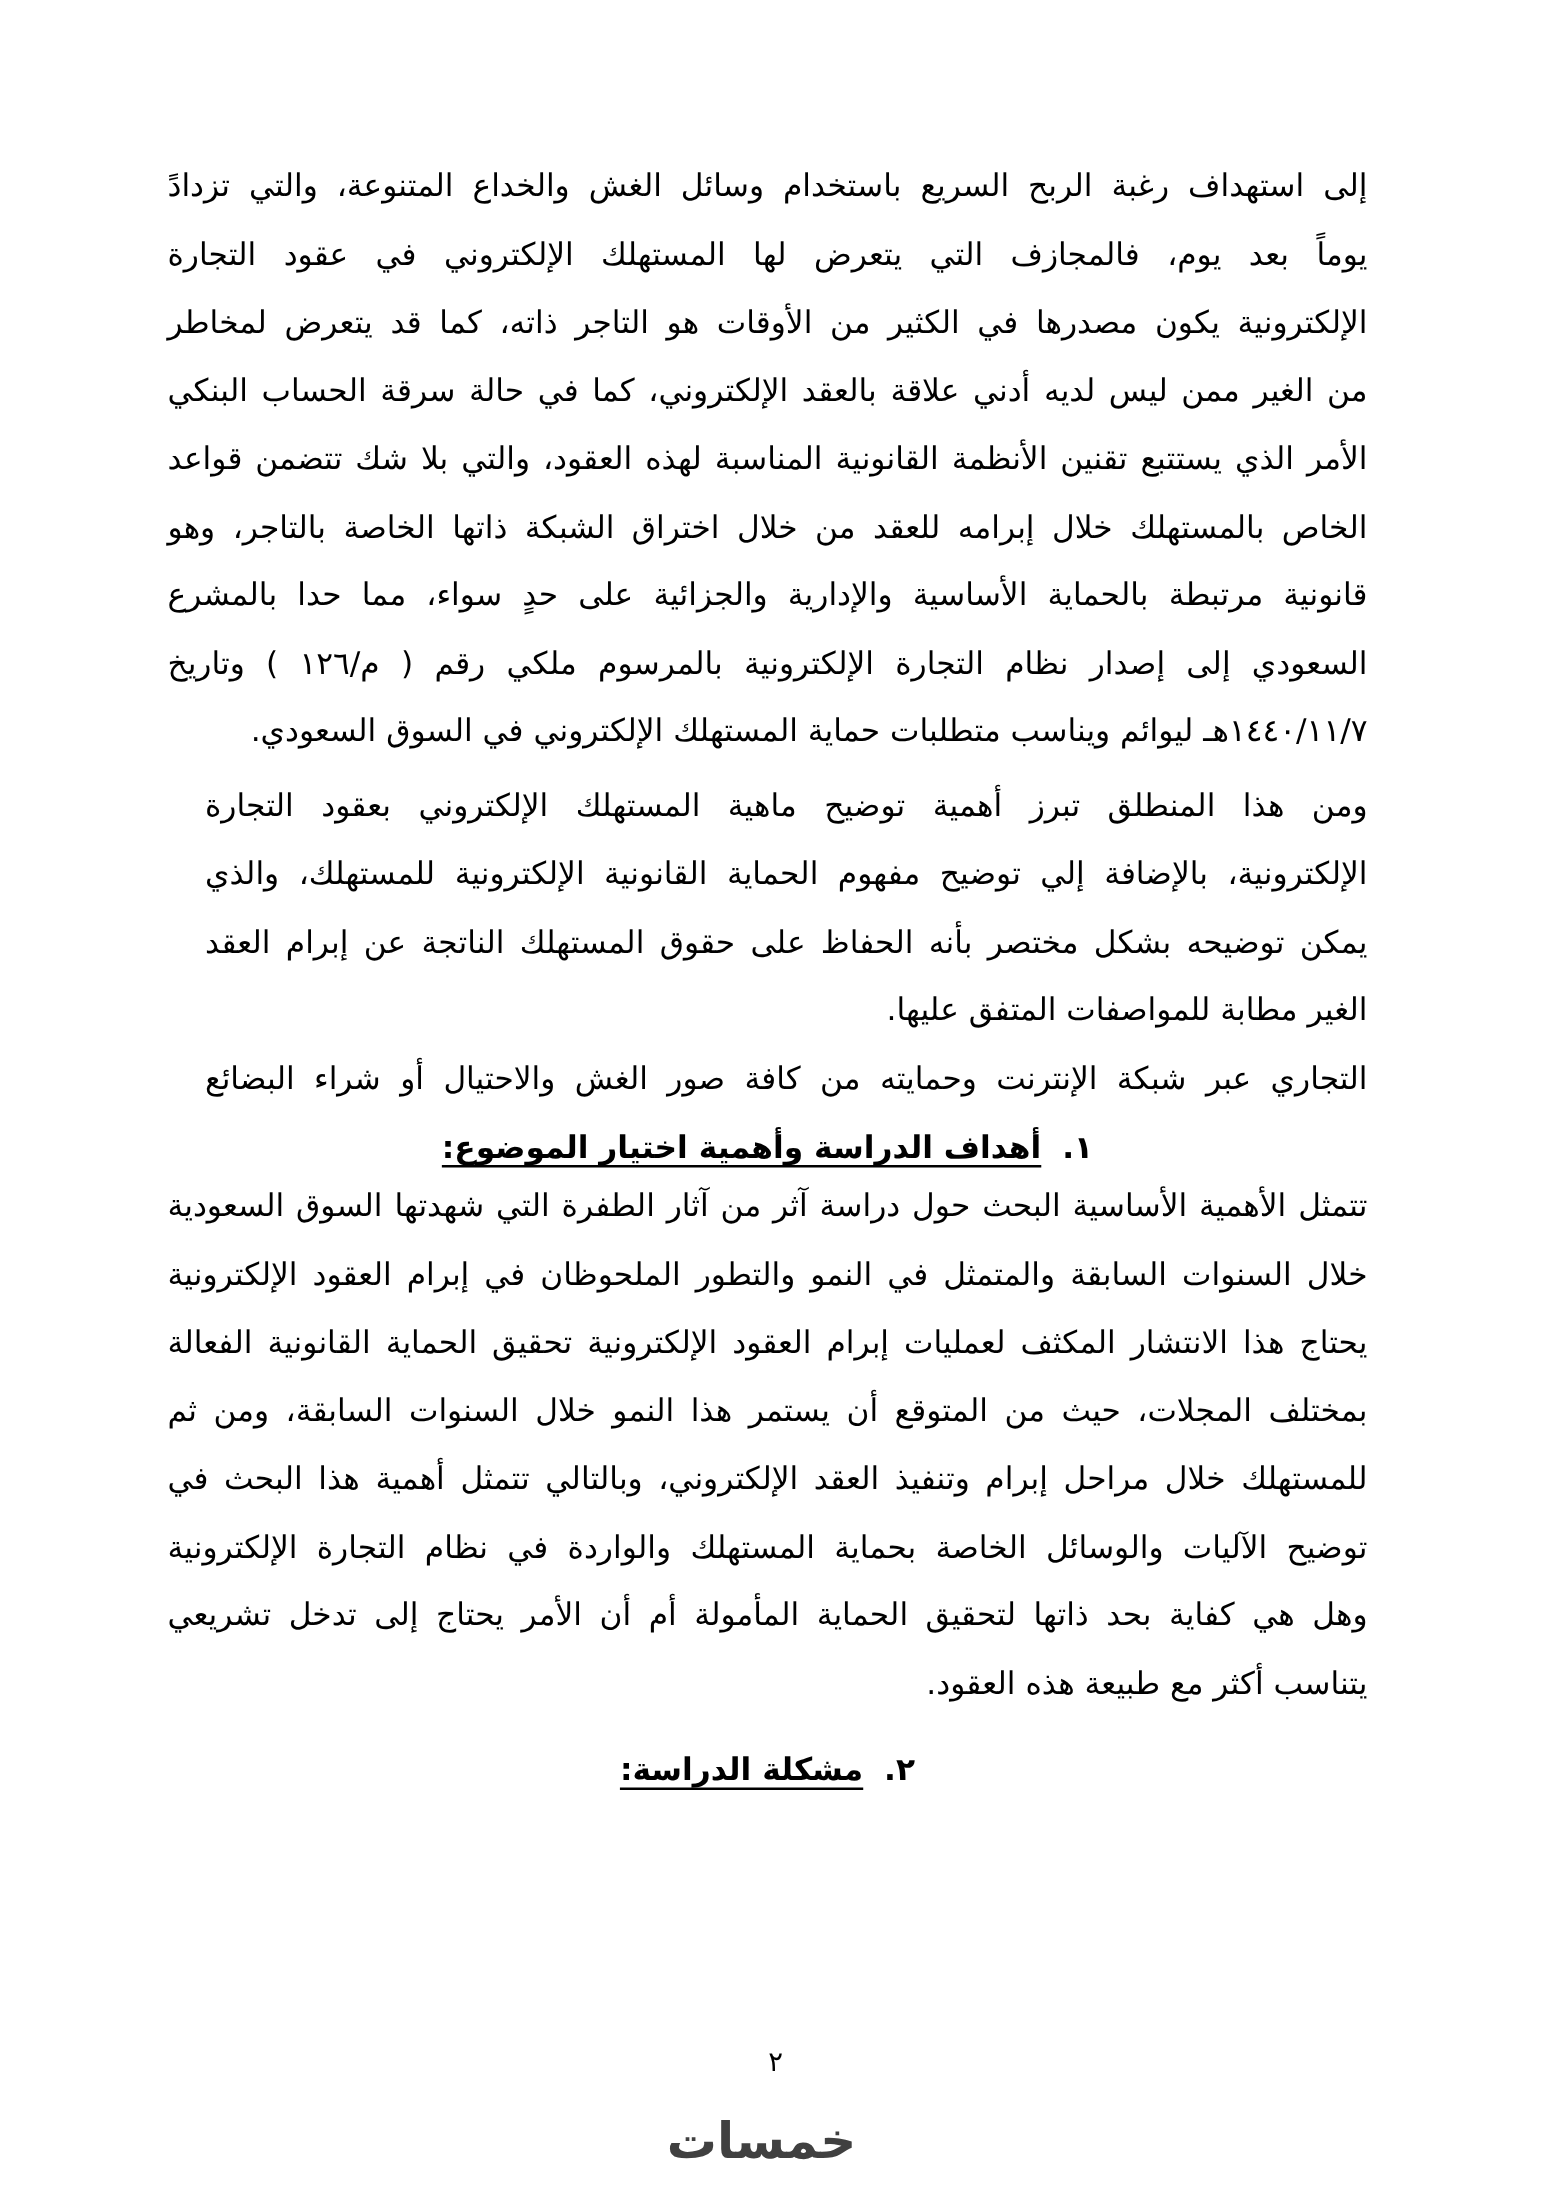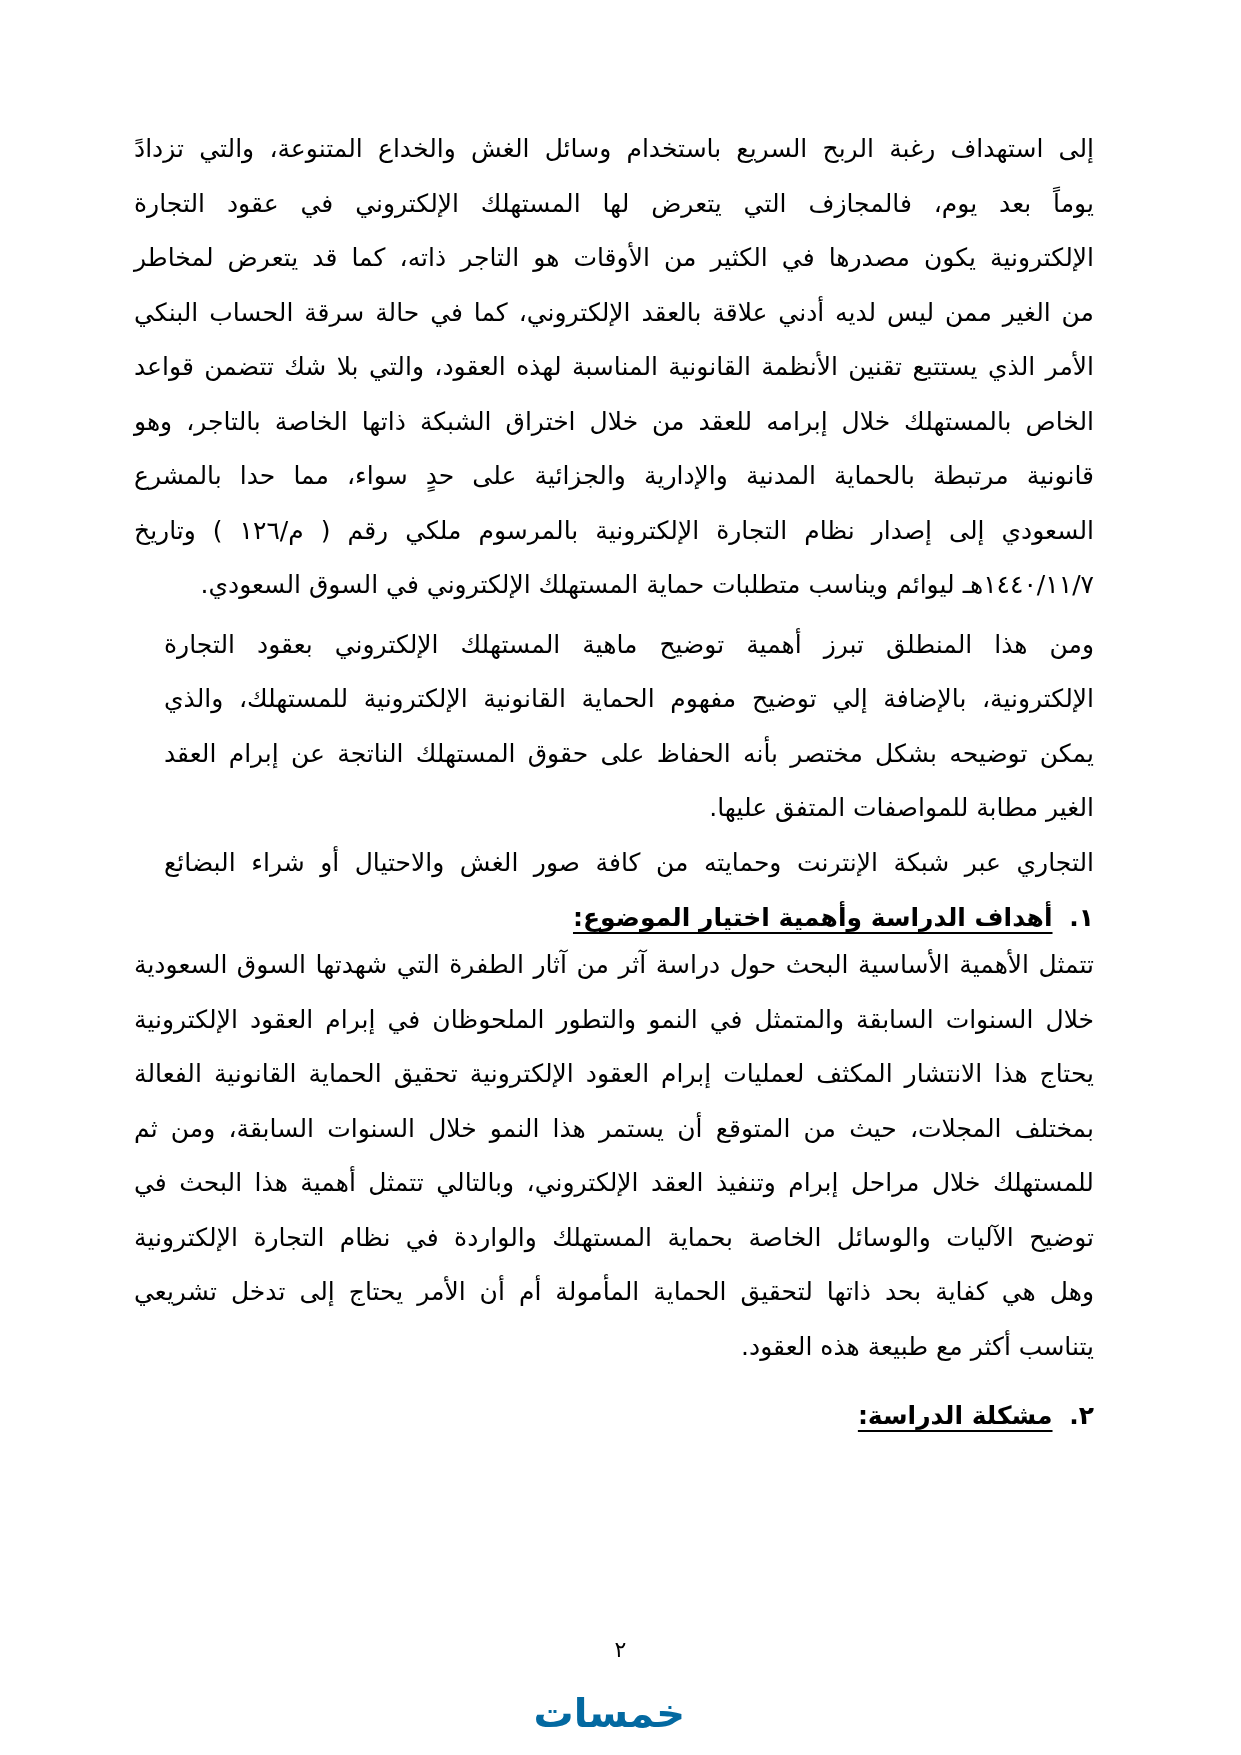--- a/index.html
+++ b/index.html
@@ -14,46 +14,46 @@
     }
     .line {
       display: block; font-size: 25px; line-height: 54.5px; height: 54.5px;
       white-space: nowrap; text-align: justify; text-align-last: justify;
     }
     .line.last { text-align-last: right; }
     .para { margin: 0; }
     .para + .para { margin-top: 5px; margin-left: 30px; }
     .heading {
       font-size: 25px; font-weight: bold; line-height: 40px; height: 40px;
-      text-align: right; margin-top: 8px;
+      text-align: center; margin-top: 8px;
     }
     .heading .num { margin-left: 8px; }
     .heading .title { text-decoration: underline; text-decoration-thickness: 2px; text-underline-offset: 6px; }
     .heading.h2 { margin-top: 22px; }
     .page-number {
       position: absolute; left: 0; width: 1241px; top: 1637px; text-align: center;
       font-family: "DejaVu Serif", "Liberation Serif", serif; font-size: 22px; color: #000;
     }
     .watermark {
       position: absolute; left: 545px; top: 1690px; width: 140px; text-align: center;
-      font-size: 40px; color: #0369a1; font-weight: bold; direction: rtl;
+      font-size: 40px; color: #404040; font-weight: bold; direction: rtl;
     }
   </style>
 </head>
 <body>
 
 <div class="page">
   <div class="para">
     <span class="line">إلى استهداف رغبة الربح السريع باستخدام وسائل الغش والخداع المتنوعة، والتي تزدادً</span>
     <span class="line">يوماً بعد يوم، فالمجازف التي يتعرض لها المستهلك الإلكتروني في عقود التجارة</span>
     <span class="line">الإلكترونية يكون مصدرها في الكثير من الأوقات هو التاجر ذاته، كما قد يتعرض لمخاطر</span>
     <span class="line">من الغير ممن ليس لديه أدني علاقة بالعقد الإلكتروني، كما في حالة سرقة الحساب البنكي</span>
     <span class="line">الأمر الذي يستتبع تقنين الأنظمة القانونية المناسبة لهذه العقود، والتي بلا شك تتضمن قواعد</span>
     <span class="line">الخاص بالمستهلك خلال إبرامه للعقد من خلال اختراق الشبكة ذاتها الخاصة بالتاجر، وهو</span>
-    <span class="line">قانونية مرتبطة بالحماية المدنية والإدارية والجزائية على حدٍ سواء، مما حدا بالمشرع</span>
+    <span class="line">قانونية مرتبطة بالحماية الأساسية والإدارية والجزائية على حدٍ سواء، مما حدا بالمشرع</span>
     <span class="line">السعودي إلى إصدار نظام التجارة الإلكترونية بالمرسوم ملكي رقم ( م/١٢٦ ) وتاريخ</span>
     <span class="line last">١٤٤٠/١١/٧هـ ليوائم ويناسب متطلبات حماية المستهلك الإلكتروني في السوق السعودي.</span>
   </div>
 
   <div class="para">
     <span class="line">ومن هذا المنطلق تبرز أهمية توضيح ماهية المستهلك الإلكتروني بعقود التجارة</span>
     <span class="line">الإلكترونية، بالإضافة إلي توضيح مفهوم الحماية القانونية الإلكترونية للمستهلك، والذي</span>
     <span class="line">يمكن توضيحه بشكل مختصر بأنه الحفاظ على حقوق المستهلك الناتجة عن إبرام العقد</span>
     <span class="line last">الغير مطابة للمواصفات المتفق عليها.</span>
     <span class="line">التجاري عبر شبكة الإنترنت وحمايته من كافة صور الغش والاحتيال أو شراء البضائع</span>

